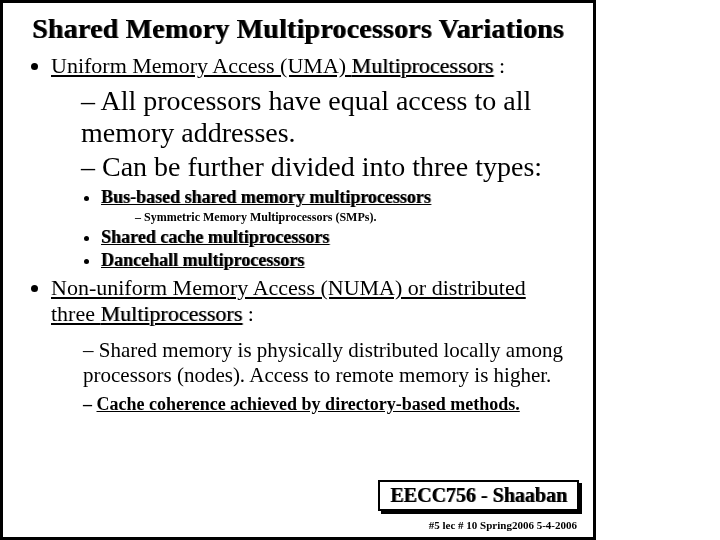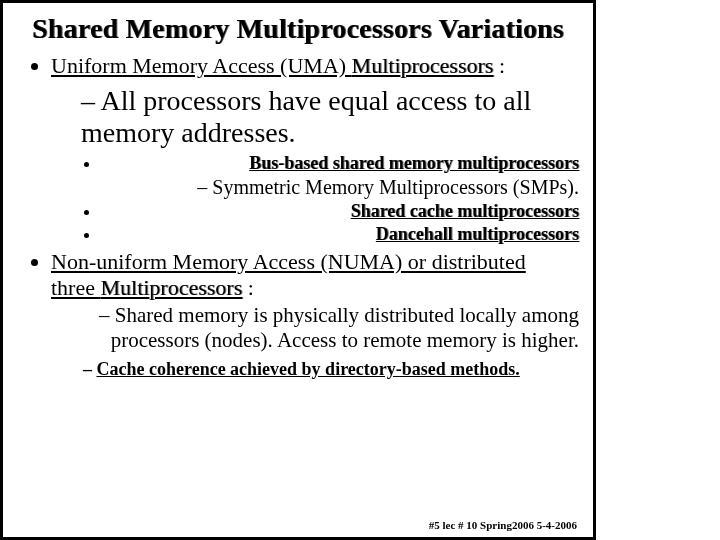--- a/index.html
+++ b/index.html
@@ -48,44 +48,42 @@
   }
   ul.dot2 {
     list-style: disc;
     margin: 2px 0 2px 0;
     padding-left: 50px;
   }
   ul.dot2 > li {
     font-size: 18px;
     font-weight: bold;
     margin-bottom: 2px;
-    text-align: right;
   }
   ul.dash2 {
     list-style: none;
     margin: 2px 0 2px 0;
     padding-left: 34px;
   }
   ul.dash2 > li {
-    font-size: 20px;
-    font-weight: normal;
+    font-size: 12px;
+    font-weight: bold;
   }
   ul.dash2 > li::before {
     content: "– ";
   }
   .u { text-decoration: underline; }
   .shadow { text-shadow: 1px 0 0 #888; }
   .numa-sec .numa-head {
     font-size: 22px;
   }
   .numa-sub {
     list-style: none;
-    margin: 2px 0 4px 0;
+    margin: 11px 0 4px 0;
     padding-left: 32px;
-    text-align: right;
   }
   .numa-sub > li {
     font-size: 21px;
   }
   .numa-sub > li::before { content: "– "; }
   .numa-bold {
     list-style: none;
     margin: 6px 0 0 0;
     padding-left: 32px;
   }
@@ -121,20 +119,21 @@
 
 <div class="slide">
 
   <div class="title">Shared Memory Multiprocessors Variations</div>
 
   <ul class="top">
     <li>
       <span class="u">Uniform Memory Access (UMA) </span><span class="u shadow">Multiprocessors</span><span> :</span>
       <ul class="dash">
         <li>All processors have equal access to all memory addresses.</li>
+        <li>Can be further divided into three types:</li>
       </ul>
       <ul class="dot2">
         <li>
           <span class="u shadow">Bus-based shared memory multiprocessors</span>
           <ul class="dash2">
             <li>Symmetric Memory Multiprocessors (SMPs).</li>
           </ul>
         </li>
         <li><span class="u shadow">Shared cache multiprocessors</span></li>
         <li><span class="u shadow">Dancehall multiprocessors</span></li>
@@ -146,14 +145,15 @@
       <span class="numa-head u">three </span><span class="numa-head u shadow">Multiprocessors</span><span class="numa-head"> :</span>
       <ul class="numa-sub">
         <li>Shared memory is physically distributed locally among processors (nodes).  Access to remote memory is higher.</li>
       </ul>
       <ul class="numa-bold">
         <li><span class="u">Cache coherence achieved by directory-based methods.</span></li>
       </ul>
     </li>
   </ul>
 
+  <div class="footer-box">EECC756 - Shaaban</div>
   <div class="footer-small">#5  lec # 10    Spring2006  5-4-2006</div>
 </div>
 
 </body></html>

